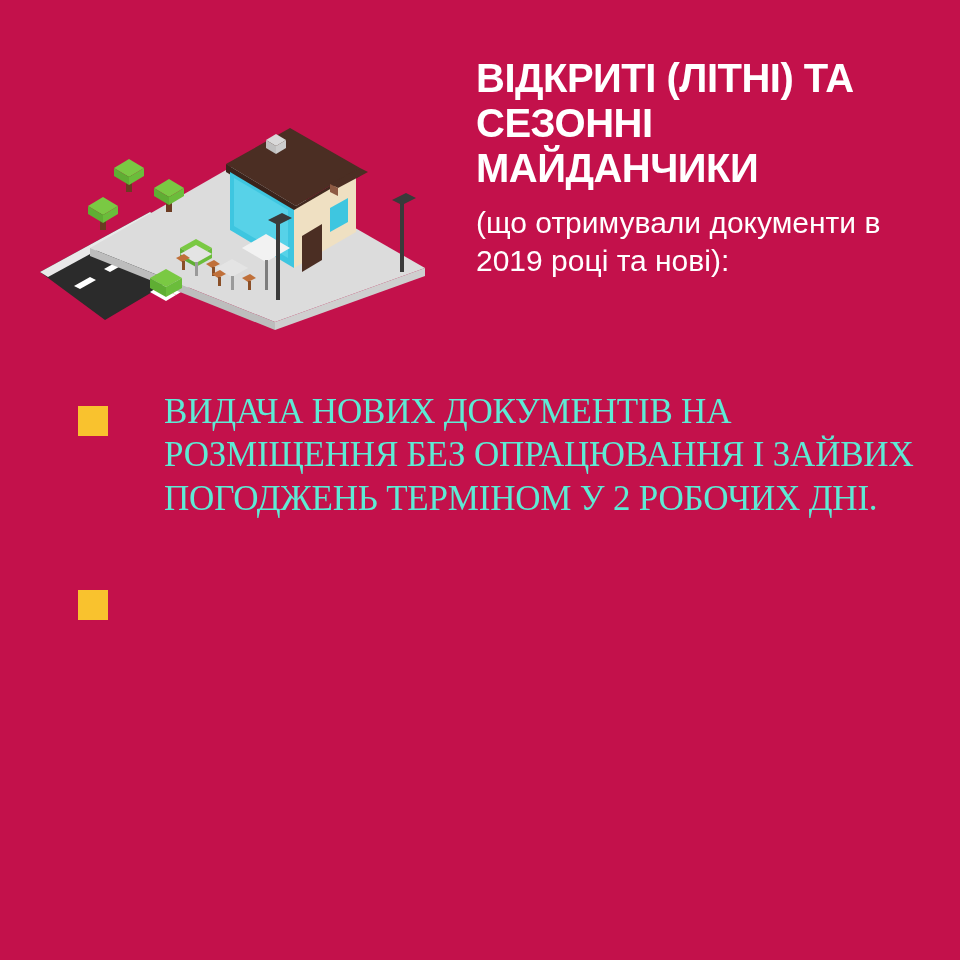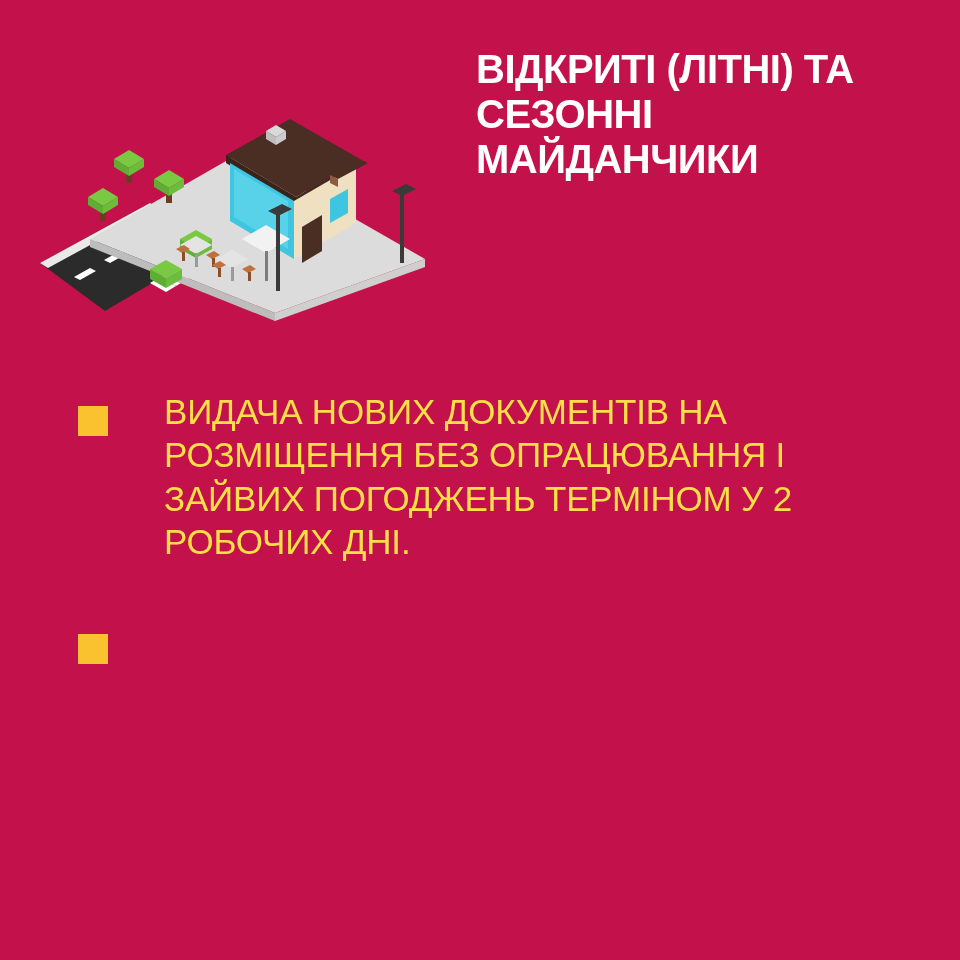--- a/index.html
+++ b/index.html
@@ -17,21 +17,21 @@
   .page {
     position: relative;
     width: 960px;
     height: 960px;
     background: #c3114b;
   }
 
   
   .header {
     position: absolute;
-    top: 3px;
+    top: 12px;
     left: 0;
     width: 921px;
     height: 350px;
     padding-left: 40px;
   }
 
   .illustration {
     position: absolute;
     left: 30px;
     top: 60px;
@@ -76,26 +76,27 @@
     margin-bottom: 54px;
   }
   .bullet-marker {
     width: 30px;
     height: 30px;
     background: #f9c22e;
     flex: 0 0 30px;
     margin-top: 16px;
   }
   .bullet-text {
-    color: #fde047;
+    color: #5eead4;
     font-size: 35px;
     line-height: 1.24;
     text-transform: uppercase;
     margin-left: 56px;
     letter-spacing: -0.2px;
+    font-family: Liberation Serif, serif;
   }
 </style>
 </head>
 <body>
 
 <div class="page">
 
   <div class="header">
 
     <div class="illustration">
@@ -202,20 +203,21 @@
           <rect x="246" y="150" width="4" height="78" fill="#3a3a3a"></rect>
           <polygon points="238,148 252,141 262,146 248,153" fill="#3a3a3a"></polygon>
           <rect x="370" y="130" width="4" height="70" fill="#3a3a3a"></rect>
           <polygon points="362,128 376,121 386,126 372,133" fill="#3a3a3a"></polygon>
         </g>
       </svg>
     </div>
 
     <div class="headline-block">
       <h1 class="headline">ВІДКРИТІ (ЛІТНІ) ТА СЕЗОННІ МАЙДАНЧИКИ</h1>
+      <p class="subhead">(що отримували документи в 2019 році та нові):</p>
     </div>
   </div>
 
   <div class="bullets">
 
     <div class="bullet-row">
       <span class="bullet-marker"></span>
       <span class="bullet-text">ВИДАЧА НОВИХ ДОКУМЕНТІВ НА РОЗМІЩЕННЯ БЕЗ ОПРАЦЮВАННЯ І ЗАЙВИХ ПОГОДЖЕНЬ ТЕРМІНОМ У 2 РОБОЧИХ ДНІ.</span>
     </div>
 

